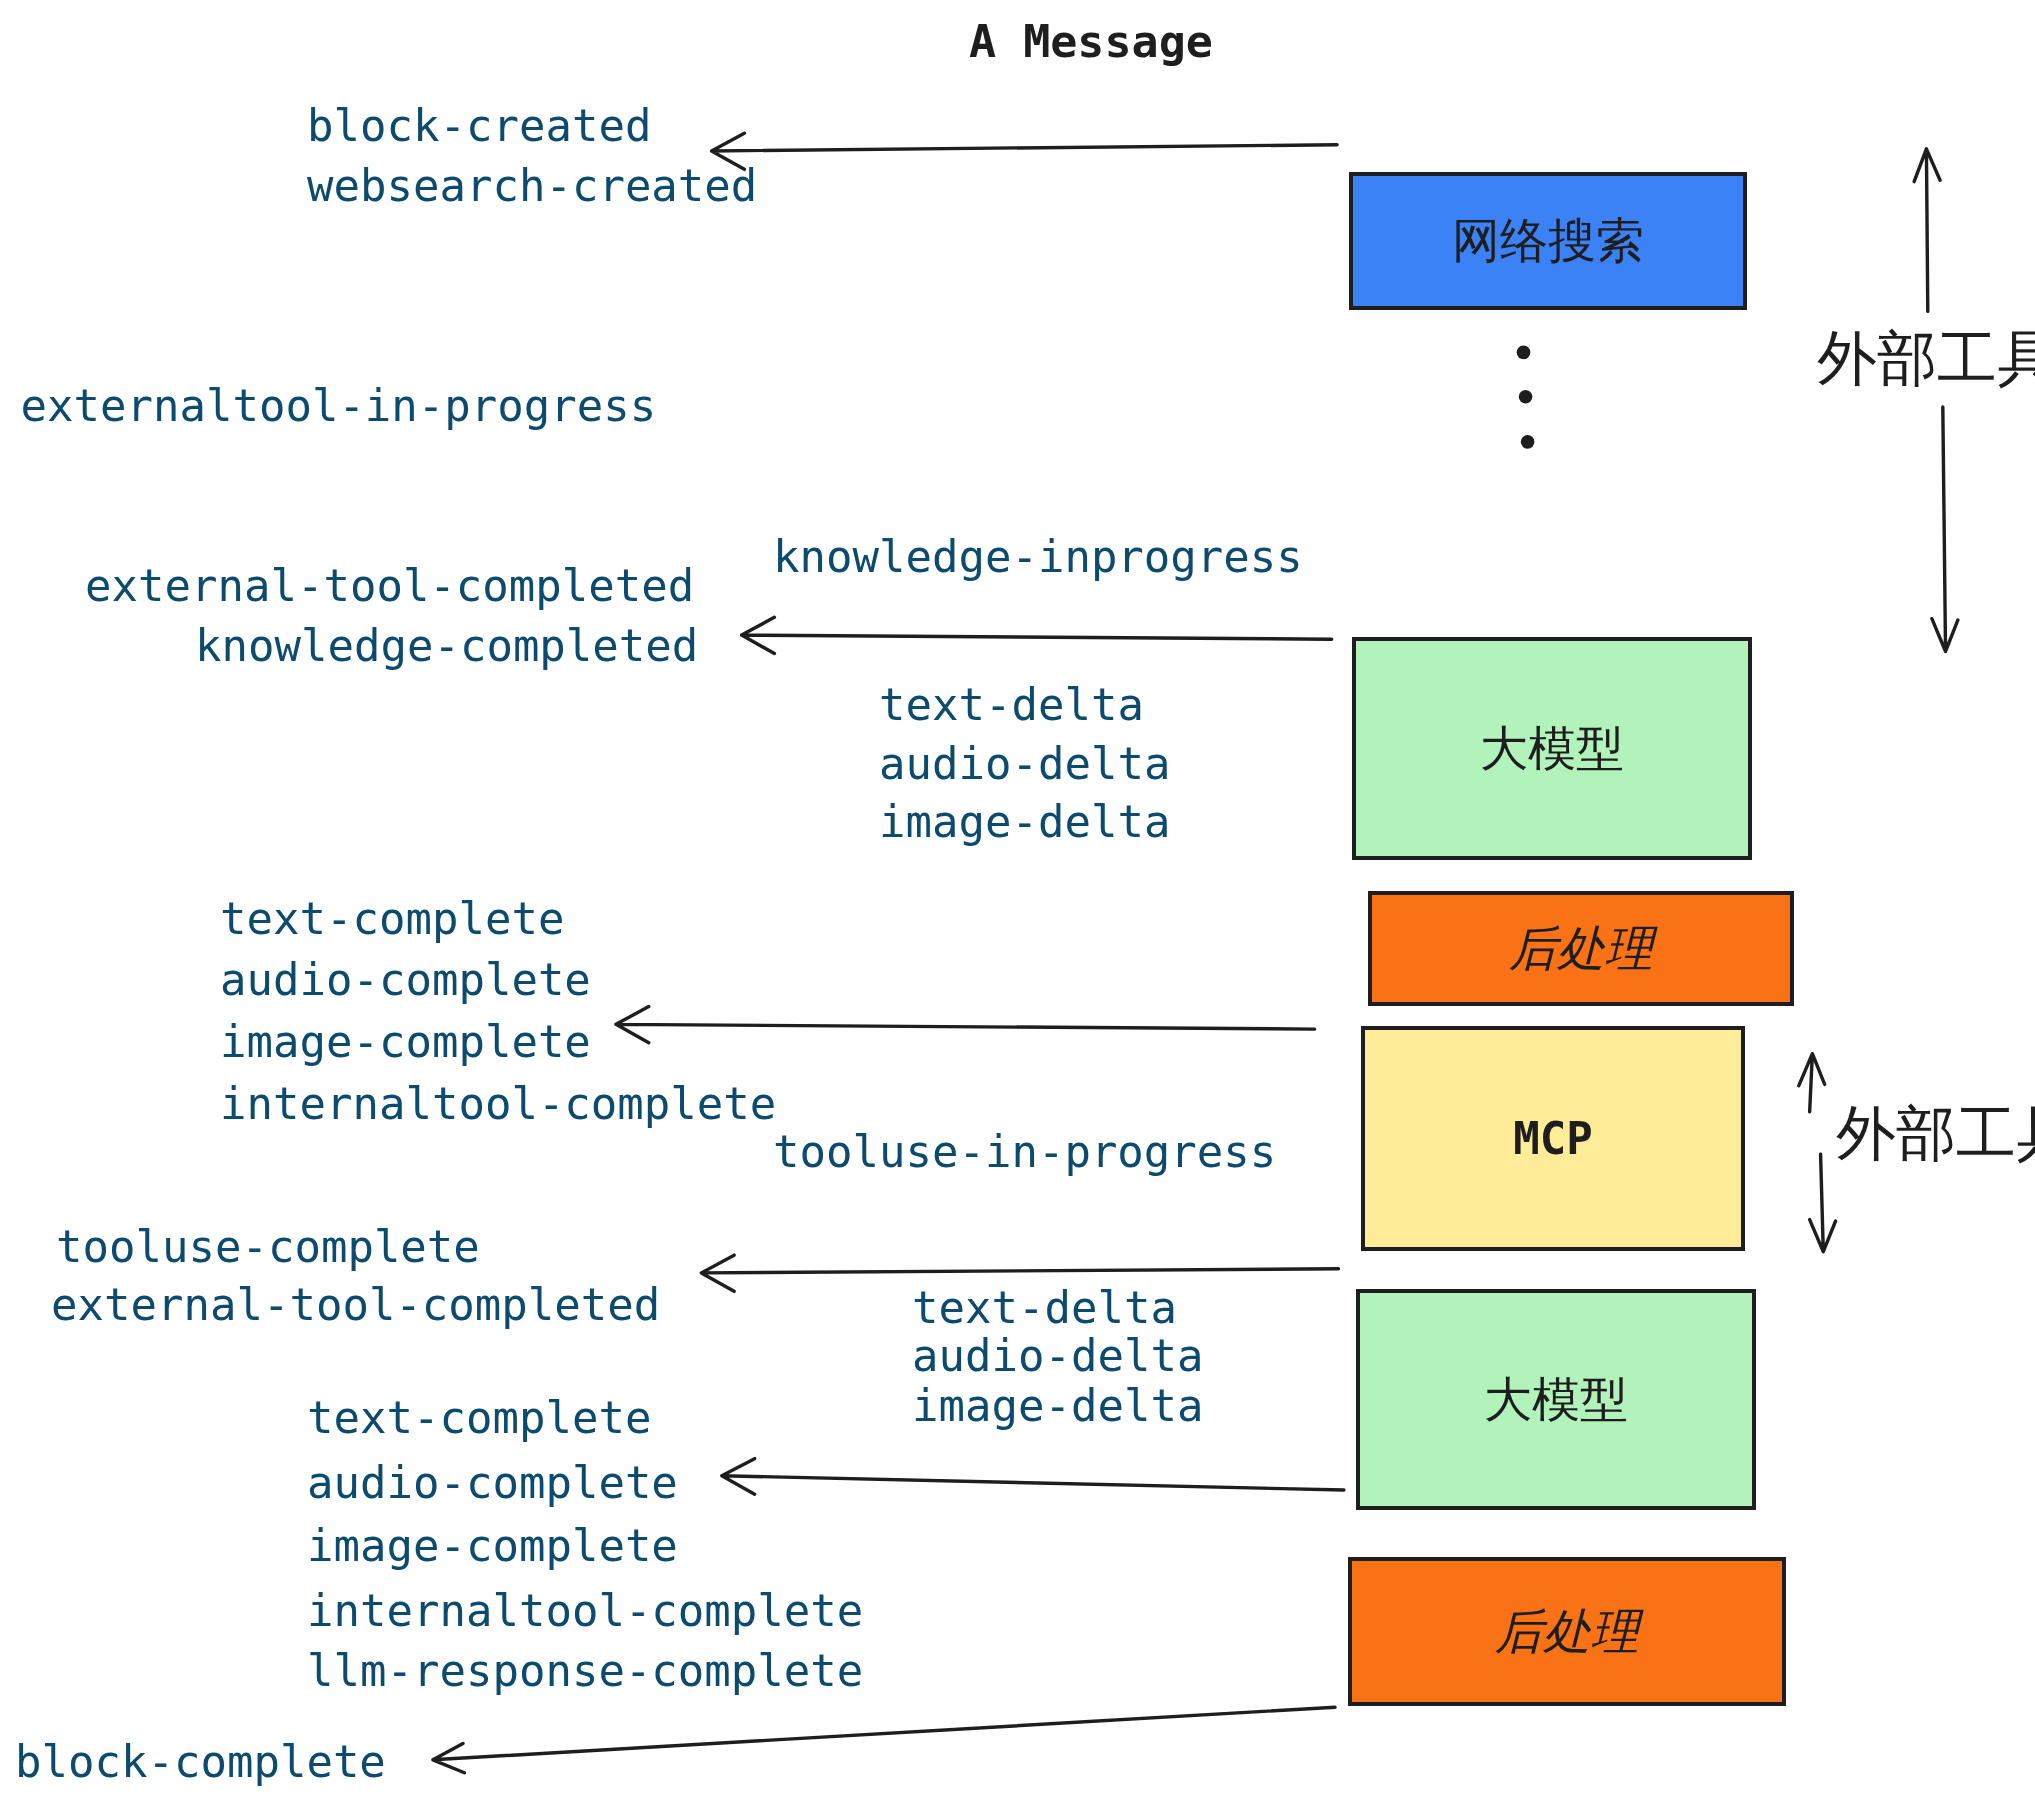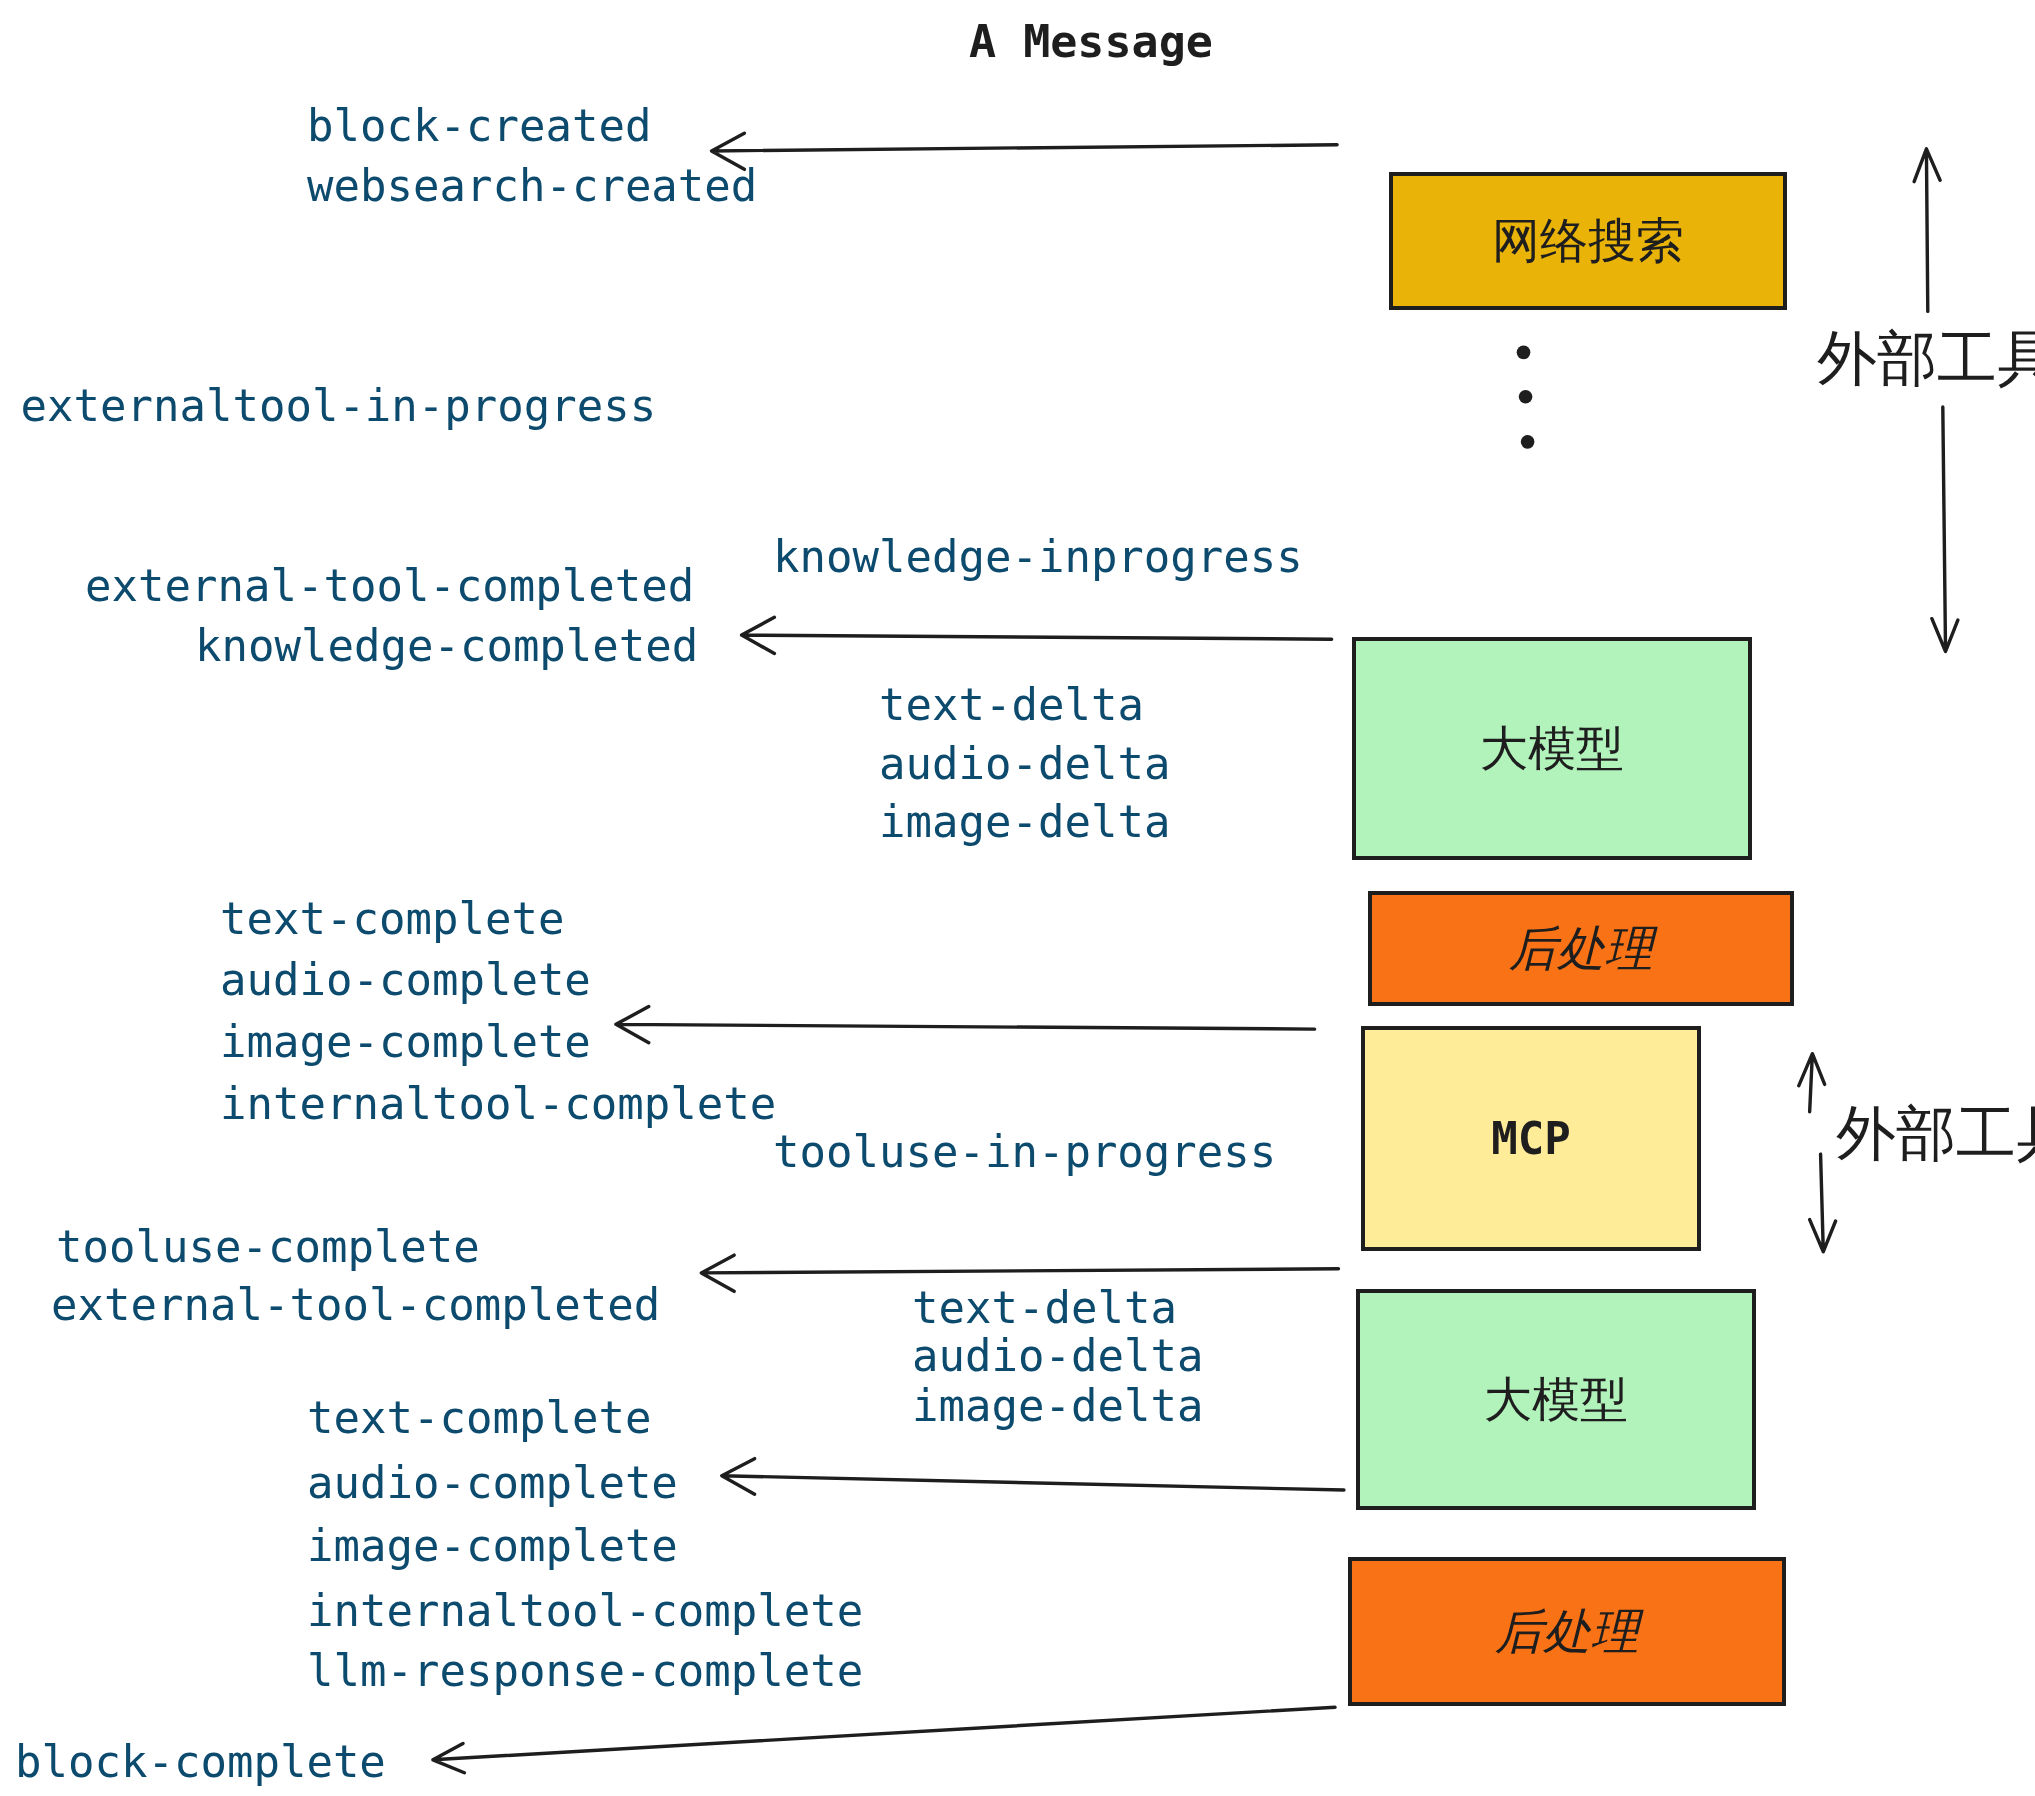--- a/index.html
+++ b/index.html
@@ -38,21 +38,21 @@
     font-size:48px;
     line-height:48px;
     color:#1e1e1e;
     white-space:nowrap;
   }
   .box .lbl.mono{
     font-family:"DejaVu Sans Mono","Liberation Mono",monospace;
     font-weight:bold;
     font-size:44px;
   }
-  .pink{background:#eab308;margin-left:40px;}
+  .pink{background:#3b82f6;}
   .green{background:#b2f2bb;}
   .yellow{background:#ffec99;}
   .white{background:#f97316;font-style:italic;}
   .side-label{
     position:absolute;
     font-family:"Liberation Sans","DejaVu Sans",sans-serif;
     font-size:60px;
     line-height:48px;
     white-space:nowrap;
     color:#1e1e1e;
@@ -94,21 +94,21 @@
 
   <div class="box pink" style="left:1349px;top:172px;width:398px;height:138px">
     <span class="lbl">网络搜索</span>
   </div>
   <div class="box green" style="left:1352px;top:637px;width:400px;height:223px">
     <span class="lbl">大模型</span>
   </div>
   <div class="box white" style="left:1368px;top:891px;width:426px;height:115px">
     <span class="lbl">后处理</span>
   </div>
-  <div class="box yellow" style="left:1361px;top:1026px;width:340px;height:225px">
+  <div class="box yellow" style="left:1361px;top:1026px;width:384px;height:225px">
     <span class="lbl mono">MCP</span>
   </div>
   <div class="box green" style="left:1356px;top:1289px;width:400px;height:221px">
     <span class="lbl">大模型</span>
   </div>
   <div class="box white" style="left:1348px;top:1557px;width:438px;height:149px">
     <span class="lbl">后处理</span>
   </div>
 
   <div class="side-label" style="left:1817px;top:335px">外部工具</div>

